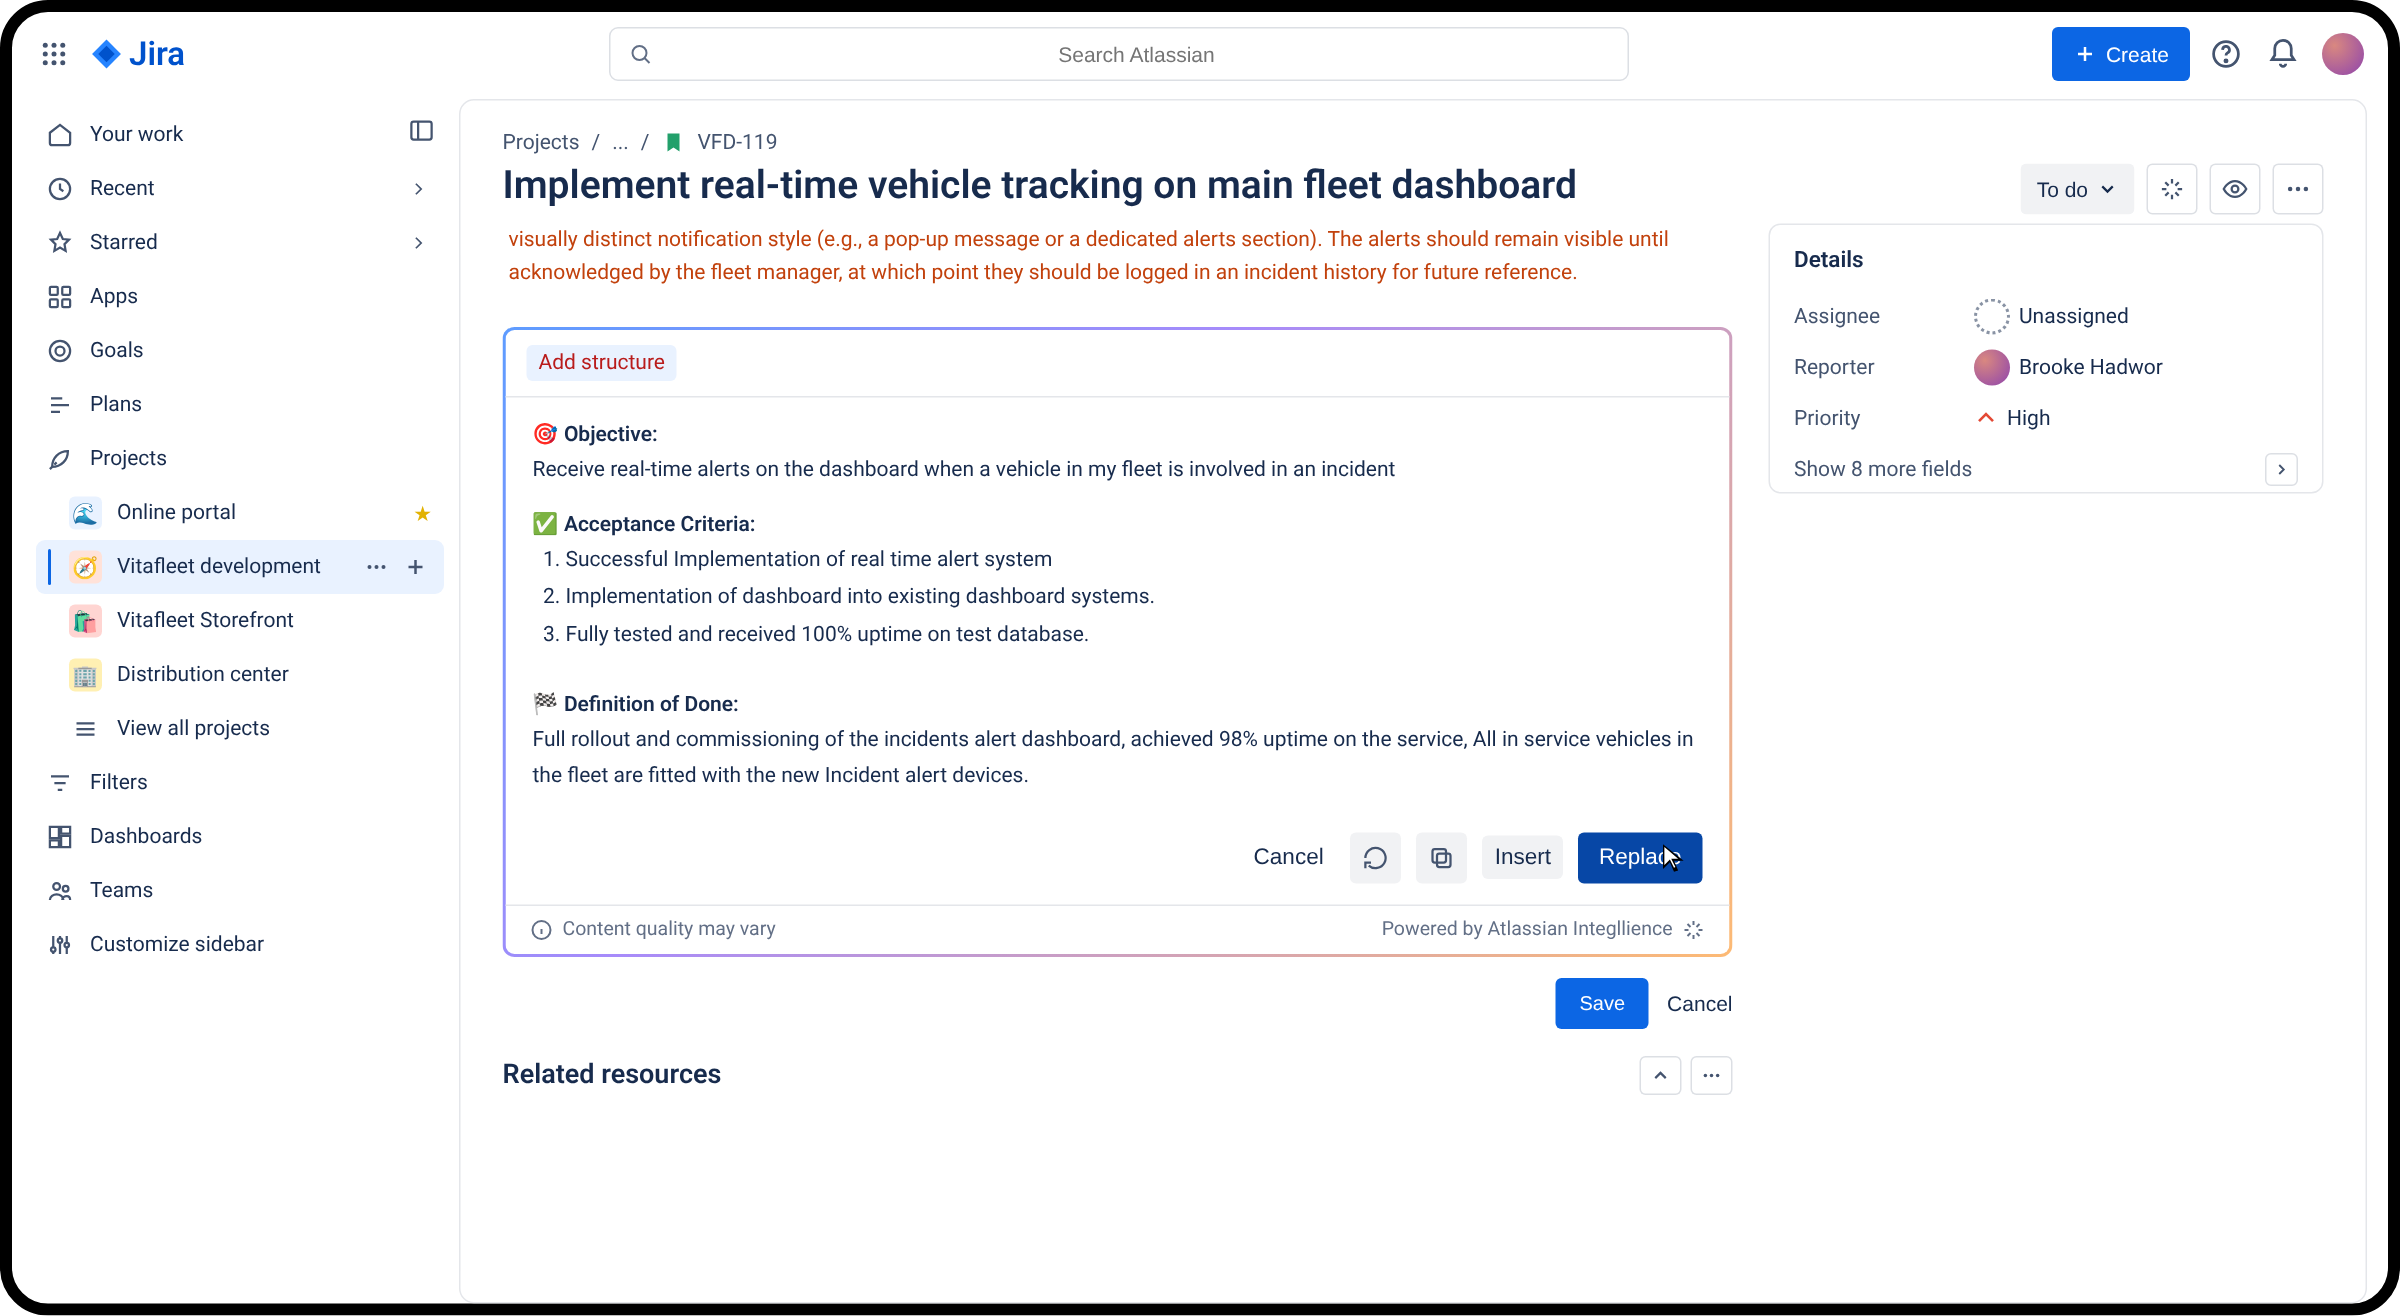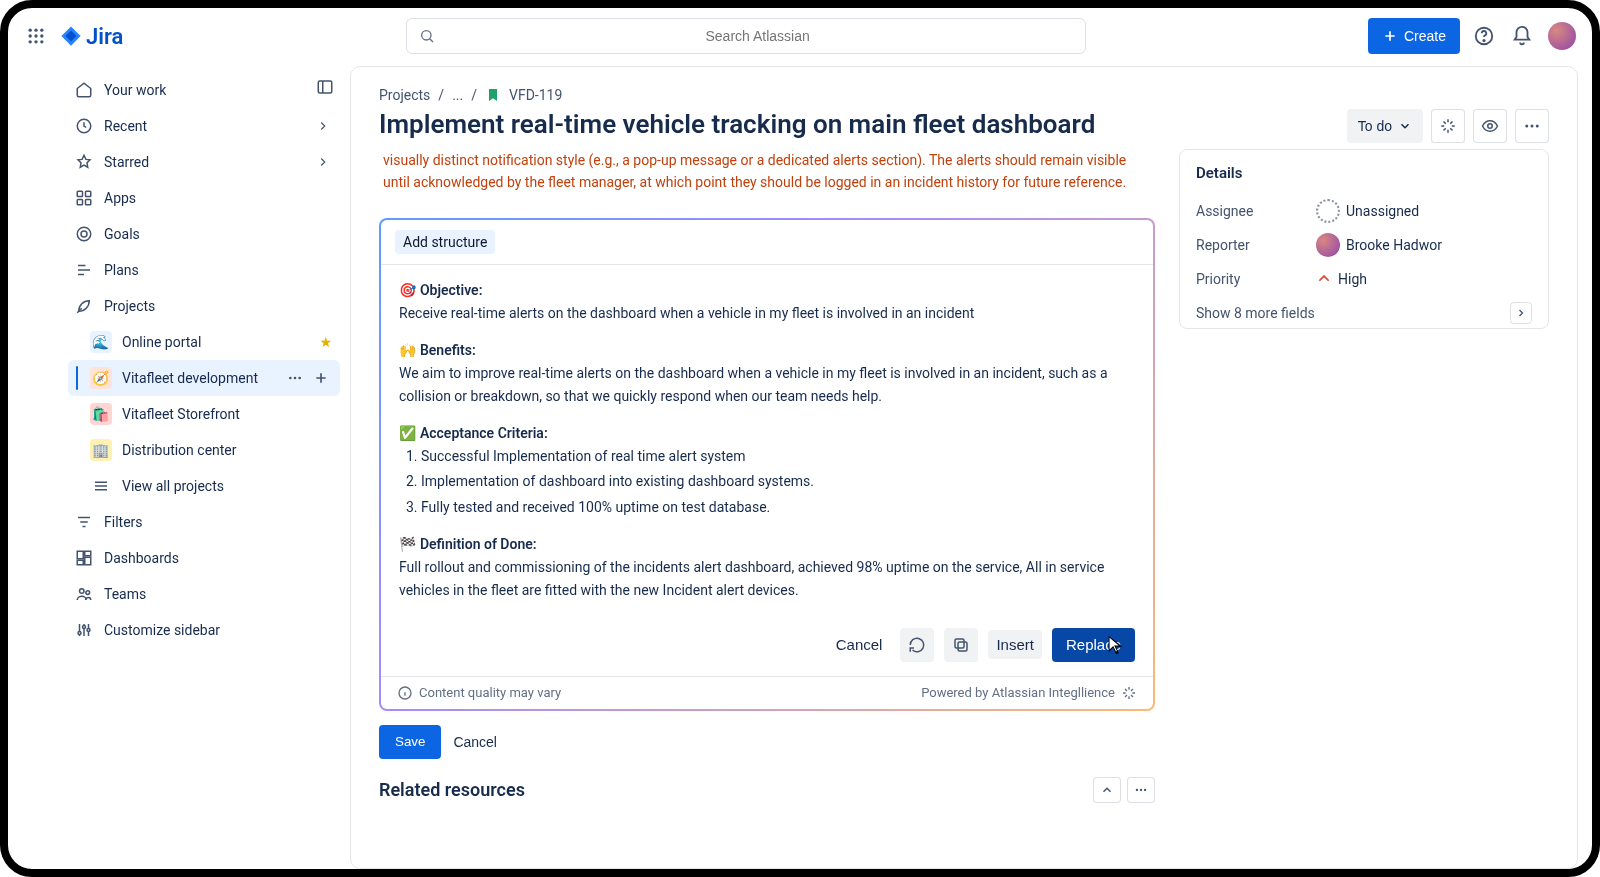--- a/index.html
+++ b/index.html
@@ -13,21 +13,21 @@
   .jira-logo svg { color:#2684FF; }
   .search-wrap { flex:1; display:flex; justify-content:center; padding:0 16px; }
   .search-box { position:relative; width: 680px; height:36px; border:1px solid #091E4224; border-radius:6px; display:flex; align-items:center; padding:0 12px; color:#626F86; gap:8px; }
   .search-box input { border:none; outline:none; flex:1; text-align:center; font-size:14px; color:#626F86; background:transparent;}
   .create-btn { background:#0C66E4; color:#fff; border:none; height:36px; padding:0 14px; border-radius:4px; font-weight:500; font-size:14px; display:flex; align-items:center; gap:6px; cursor:pointer; }
   .top-right { display:flex; align-items:center; gap:14px; margin-left:auto; }
   .top-icon { width:24px; height:24px; color:#44546F; display:flex; align-items:center; justify-content:center; cursor:pointer; }
   .avatar { width:28px; height:28px; border-radius:50%; background: radial-gradient(circle at 30% 30%, #d98880, #8e44ad); cursor:pointer; }
   
   .shell { display:flex; height: calc(100% - 56px); }
-  .sidebar { width: 296px; padding: 8px 8px 8px 12px; border-right:0; position:relative;margin-left:44px; }
+  .sidebar { width: 296px; padding: 8px 8px 8px 12px; border-right:0; position:relative; }
   .side-item { display:flex; align-items:center; gap:10px; height:36px; padding:0 10px; border-radius:6px; color:#172B4D; font-size:14px; cursor:pointer; }
   .side-icon { width:20px; height:20px; color:#44546F; display:flex; align-items:center; justify-content:center; flex:0 0 20px; }
   .chev { margin-left:auto; color:#44546F; }
   .side-sub { padding-left: 4px; }
   .proj-item { display:flex; align-items:center; gap:10px; height:36px; padding:0 8px 0 22px; border-radius:6px; font-size:14px; cursor:pointer; position:relative; }
   .proj-icon { width:22px; height:22px; border-radius:4px; display:flex; align-items:center; justify-content:center; font-size:14px; }
   .proj-item.active { background:#E9F2FF; }
   .proj-item.active::before { content:""; position:absolute; left:8px; top:6px; bottom:6px; width:2px; background:#0C66E4; border-radius:1px; }
   .star-icon { margin-left:auto; color:#E2B203; }
   .proj-trailing { margin-left:auto; display:flex; gap:4px; color:#44546F; }
@@ -47,48 +47,48 @@
   .content-row { display:flex; gap:24px; }
   .left-col { flex:1 1 740px; }
   .right-col { width:370px; flex:0 0 370px; }
   .desc-snippet { color:#c2410c; line-height:1.6; padding: 0 4px 24px 4px; }
   
   .ai-panel { border:2px solid transparent; border-radius:8px; position:relative; padding:0; background:
     linear-gradient(#fff,#fff) padding-box,
     linear-gradient(135deg,#5E9CFF 0%, #A78BFA 40%, #FDBA74 100%) border-box;
   }
   .ai-header { padding:10px 14px; border-bottom:1px solid #E4E6EA; }
-  .ai-chip { display:inline-block; background:#E9F2FF; color:#0f172a; padding:4px 8px; border-radius:4px; font-size:14px; }
+  .ai-chip { display:inline-block; background:#E9F2FF; color:#b91c1c; padding:4px 8px; border-radius:4px; font-size:14px; }
   .ai-body { padding:14px 18px 12px 18px; line-height:1.65; color:#172B4D; }
   .ai-body .sec-title { font-weight:600; display:inline-flex; align-items:center; gap:4px; }
   .ai-body p { margin-bottom:14px; }
   .ai-actions { display:flex; align-items:center; gap:10px; padding:10px 18px 14px 18px; justify-content:flex-end; }
   .txt-btn { border:none; background:transparent; font-size:15px; color:#172B4D; cursor:pointer; padding:6px 8px; }
   .ico-btn { width:34px; height:34px; border-radius:4px; background:#F1F2F4; display:flex; align-items:center; justify-content:center; color:#44546F; cursor:pointer; border:none; }
   .primary-btn { background:#0747A6; color:#fff; border:none; height:34px; padding:0 14px; border-radius:4px; font-weight:500; font-size:15px; cursor:pointer; }
   .ai-footer { border-top:1px solid #E4E6EA; padding:8px 16px; display:flex; align-items:center; justify-content:space-between; color:#626F86; font-size:13px; }
   .ai-footer .left { display:flex; align-items:center; gap:6px; }
   .ai-footer .right { display:flex; align-items:center; gap:6px; }
-  .save-row { display:flex; gap:12px; margin:14px 0 18px 0; }
+  .save-row { display:flex; gap:12px; margin:14px 0 18px 0;justify-content:flex-end; }
   .save-btn { background:#0C66E4; color:#fff; border:none; height:34px; padding:0 16px; border-radius:4px; font-weight:500; cursor:pointer; }
   .cancel2 { background:transparent; border:none; color:#172B4D; cursor:pointer; font-size:14px; }
   .related-row { display:flex; align-items:center; }
   .related-title { font-size:18px; font-weight:600; }
   .related-row .spacer { flex:1; }
   
   .details-panel { border:1px solid #E4E6EA; border-radius:8px; padding:14px 16px 4px 16px; }
   .details-title { font-weight:600; font-size:15px; margin-bottom:12px; }
   .details-row { display:flex; align-items:center; min-height:34px; font-size:14px; color:#172B4D; }
   .details-row .lab { width:120px; color:#44546F; }
   .avatar-sm { width:24px; height:24px; border-radius:50%; background: radial-gradient(circle at 30% 30%, #d98880, #8e44ad); margin-right:6px; }
   .dotted-circle { width:24px; height:24px; border:2px dotted #8993A4; border-radius:50%; margin-right:6px; }
   .prio-icon { width:16px; height:16px; margin-right:6px; display:inline-flex; align-items:center; justify-content:center; }
   .show-more { display:flex; align-items:center; justify-content:space-between; color:#44546F; font-size:14px; padding-top:6px; cursor:pointer; }
   .show-more .chev-box { width:22px; height:22px; border:1px solid #091E4224; border-radius:4px; display:flex; align-items:center; justify-content:center; }
-  ol { padding-left: 22px; margin-bottom:14px; }
+  ol { padding-left: 22px; margin-bottom:24px; }
   li { margin-bottom:2px; }
   
   svg { display:block; }
 </style>
 </head>
 <body>
 
 <div class="device-frame">
 
   <div class="top-bar">
@@ -360,25 +360,20 @@
           <div class="ai-panel">
             <div class="ai-header">
               <span class="ai-chip">Add structure</span>
             </div>
             <div class="ai-body">
               <p>
                 <span>🎯</span>
                 <span class="sec-title">Objective:</span><br>
                 <span>Receive real-time alerts on the dashboard when a vehicle in my fleet is involved in an incident</span>
               </p>
-              <p>
-                <span>🙌</span>
-                <span class="sec-title">Benefits:</span><br>
-                <span>We aim to improve real-time alerts on the dashboard when a vehicle in my fleet is involved in an incident, such as a collision or breakdown, so that we quickly respond when our team needs help.</span>
-              </p>
               <div>
                 <span>✅</span>
                 <span class="sec-title">Acceptance Criteria:</span>
                 <ol>
                   <li>Successful Implementation of real time alert system</li>
                   <li>Implementation of dashboard into existing dashboard systems.</li>
                   <li>Fully tested and received 100% uptime on test database.</li>
                 </ol>
               </div>
               <p style="margin-bottom:4px;">

